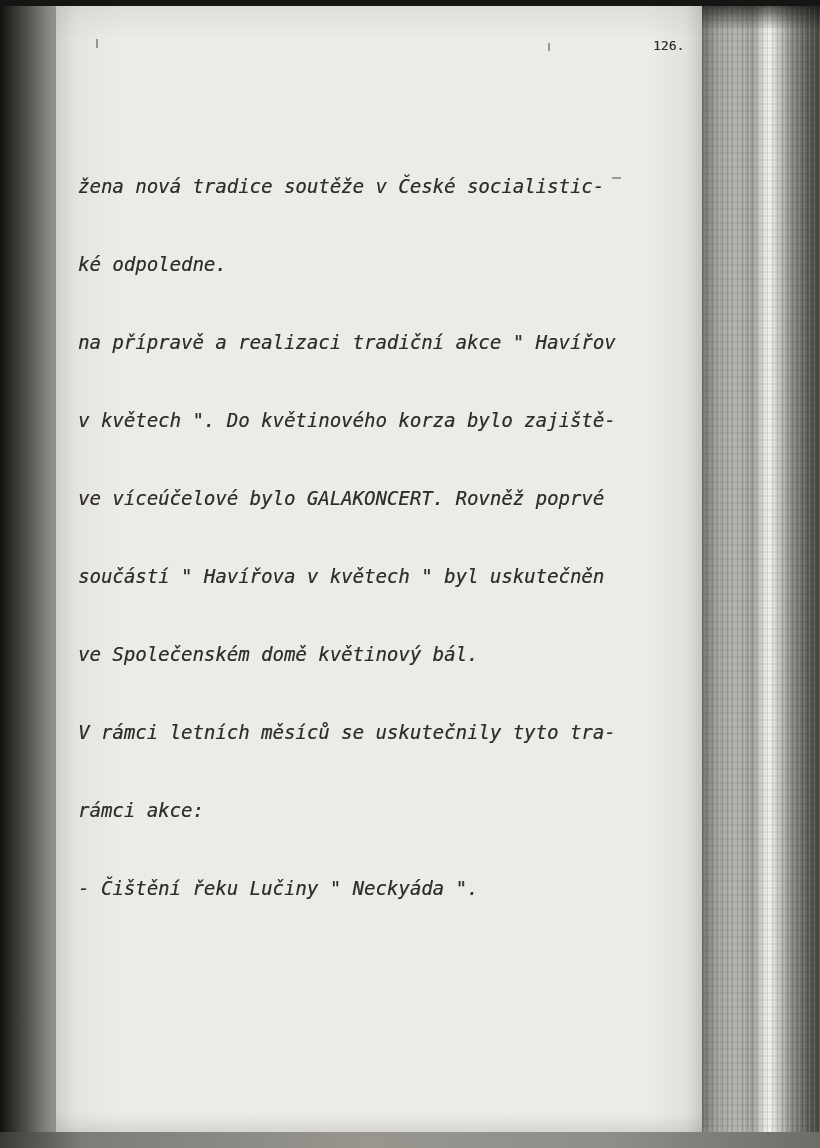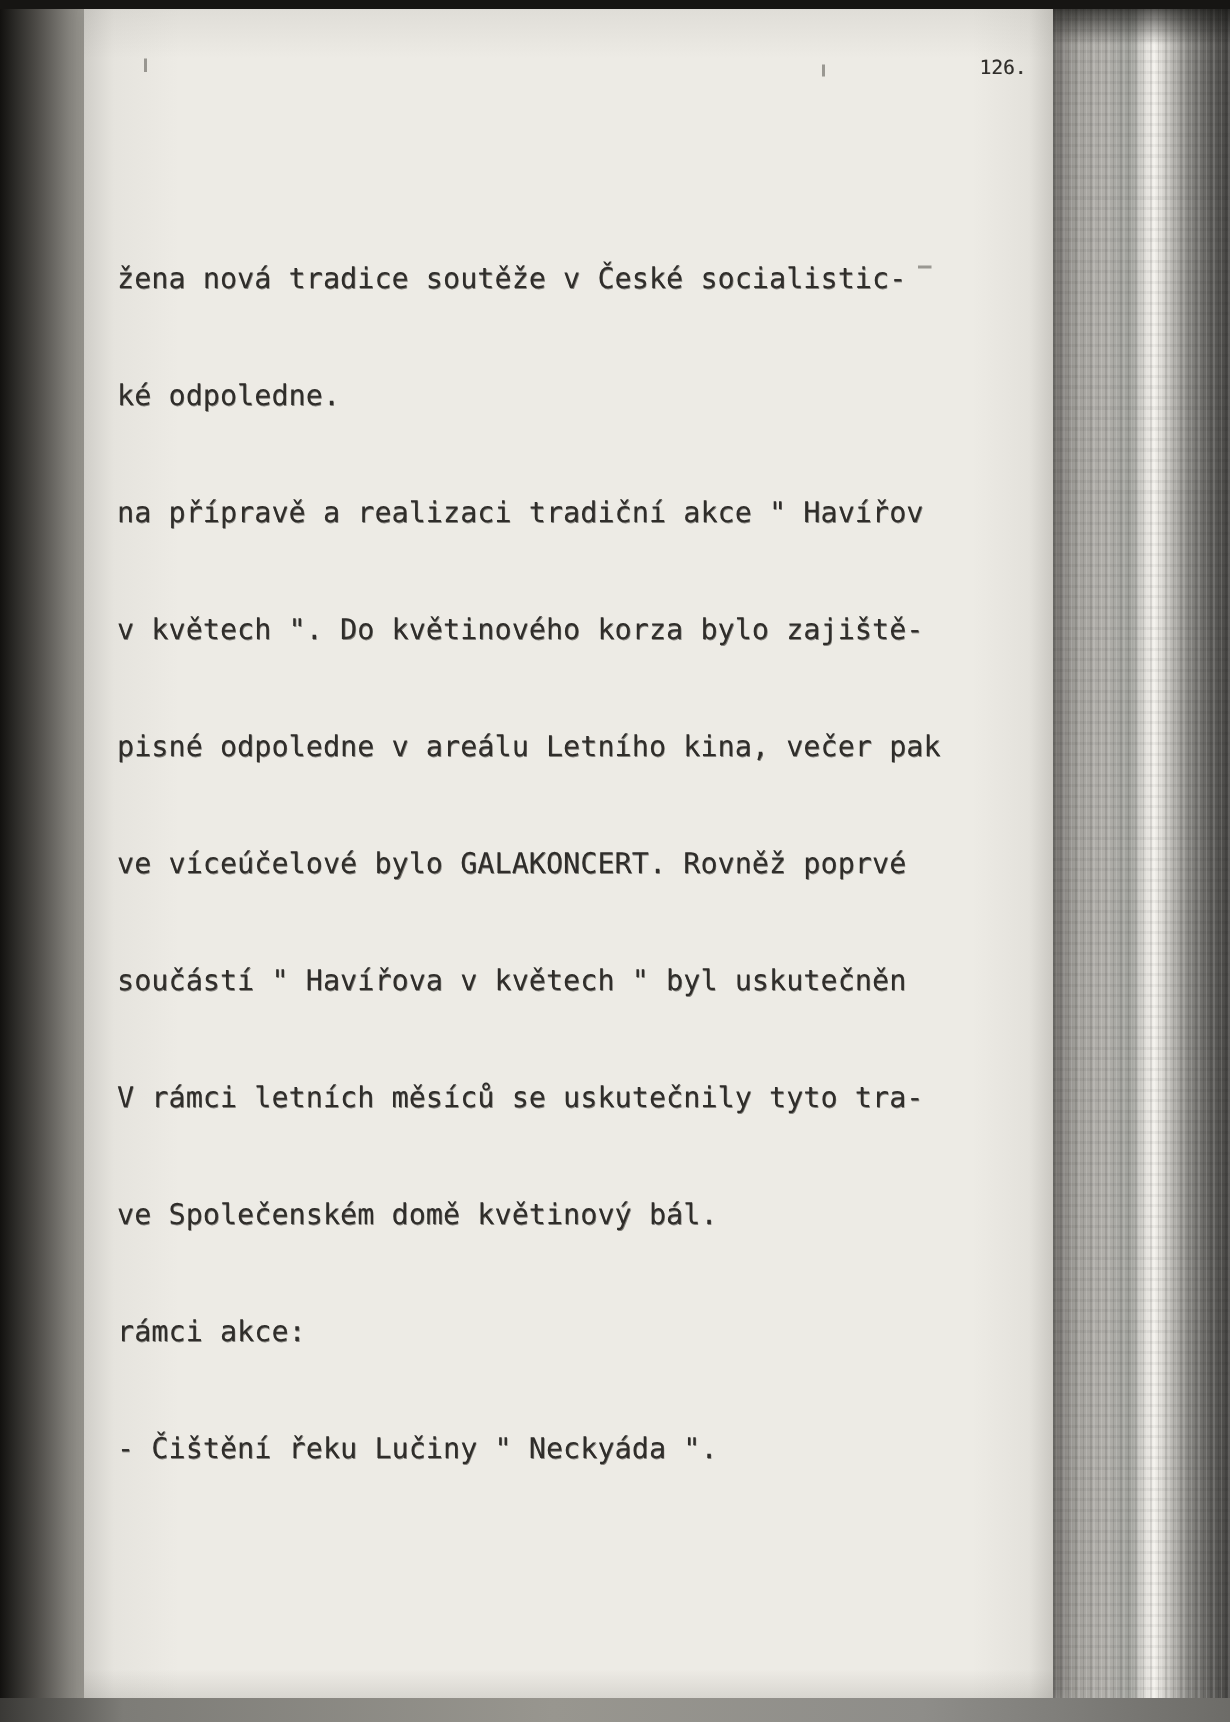--- a/index.html
+++ b/index.html
@@ -66,21 +66,21 @@
   }
 
   .page-number {
     position:absolute; top:28px; left:580px; font-size:13px;
     text-shadow:0.4px 0.4px 0.3px rgba(47,45,42,0.5);
     margin-left:17px;
   }
 
   .text-block { position:absolute; left:22px; top:64px; width:600px; }
 
-  .para-line { height:26px; }
+  .para-line { height:26px;font-style:italic; }
 
   
   .mark { position:absolute; background:#55534f; opacity:0.55; }
   .m1 { left:40px; top:34px; width:2px; height:9px; }
   .m2 { left:492px; top:38px; width:2px; height:8px; }
   .m3 { left:556px; top:172px; width:9px; height:2px; }
 </style>
 </head>
 <body>
 
@@ -99,25 +99,24 @@
 
     <div class="page-number ink">126.</div>
 
     <div class="text-block ink">
 
       
       <div class="para-line">žena nová tradice soutěže v České socialistic-</div>
       <div class="para-line">ké odpoledne.</div>
       <div class="para-line">na přípravě a realizaci tradiční akce " Havířov</div>
       <div class="para-line">v květech ". Do květinového korza bylo zajiště-</div>
-      <div class="para-line">pisné odpoledne v areálu Letního kina, večer pak</div>
       <div class="para-line">ve víceúčelové bylo GALAKONCERT. Rovněž poprvé</div>
       <div class="para-line">součástí " Havířova v květech " byl uskutečněn</div>
+      <div class="para-line">ve Společenském domě květinový bál.</div>
       <div class="para-line">V rámci letních měsíců se uskutečnily tyto tra-</div>
-      <div class="para-line">ve Společenském domě květinový bál.</div>
       <div class="para-line">rámci akce:</div>
       <div class="para-line">- Čištění řeku Lučiny " Neckyáda ".</div>
       
       
       
       
 
       
       
 

